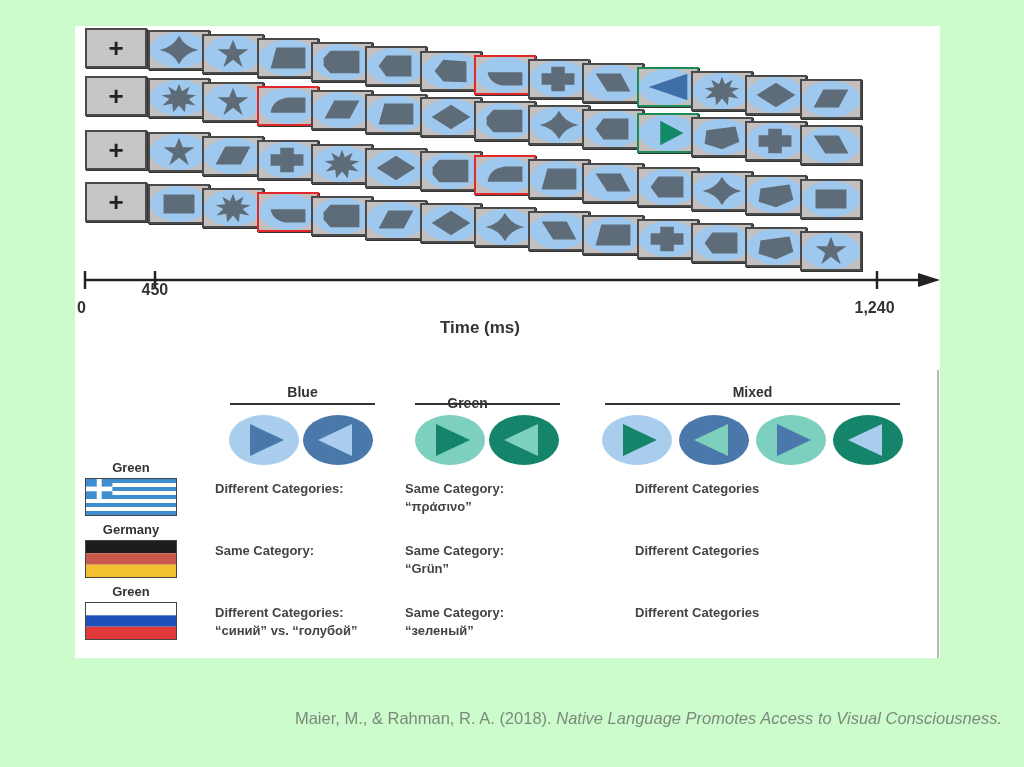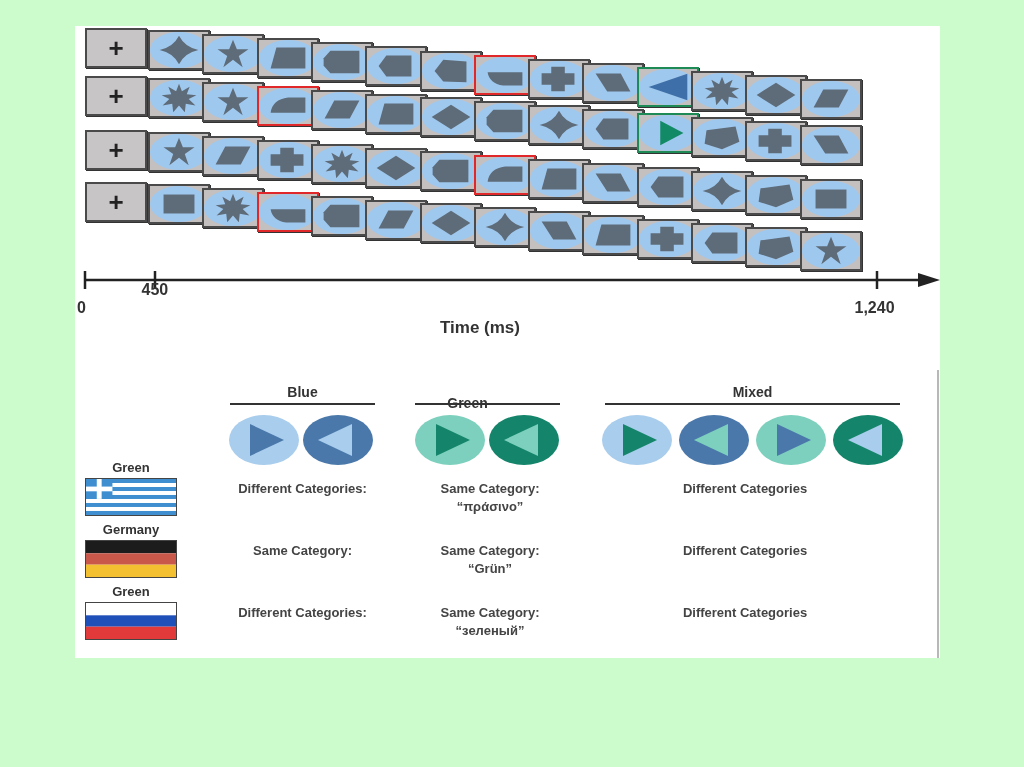--- a/index.html
+++ b/index.html
@@ -27,21 +27,21 @@
   }
   #timeline { position:absolute; left:0; top:240px; width:865px; height:70px; }
   .tick-label { position:absolute; font-size:16px; font-weight:bold; color:#333; }
   #time-label { position:absolute; left:365px; top:292px; font-size:17px; font-weight:bold; color:#333; }
 
   .cond-title { position:absolute; font-size:14px; font-weight:bold; color:#333; text-align:center; }
   .cond-rule { position:absolute; height:2px; background:#333; }
   .circle { position:absolute; width:72px; height:52px; }
   .country { position:absolute; font-size:13px; font-weight:bold; color:#333; text-align:center; width:100px; }
   .flag { position:absolute; width:92px; height:38px; border:1px solid #444; box-sizing:border-box; overflow:hidden; }
-  .cell { position:absolute; font-size:13px; font-weight:bold; color:#444; text-align:center; line-height:18px; }
+  .cell { position:absolute; font-size:13px; font-weight:bold; color:#444; line-height:18px; }
   #citation {
     position:absolute; right:22px; top:706px; text-align:right; font-size:16.5px; color:#7a8a7a;
     line-height:24px; font-family:"Liberation Sans", sans-serif;
   }
   #citation i { font-style:italic; }
 </style>
 </head>
 <body>
 
 <div id="figure">
@@ -514,29 +514,34 @@
         <div>Different Categories</div>
       </div>
       <div class="country" style="left: 6px; top: 558px;">Green</div>
       <svg class="flag" viewBox="0 0 92 38" preserveAspectRatio="none" style="left: 10px; top: 576px;">
         <rect x="0" y="0" width="92" height="13" fill="#ffffff"></rect>
         <rect x="0" y="13" width="92" height="12" fill="#1f4fb8"></rect>
         <rect x="0" y="25" width="92" height="13" fill="#e23a3a"></rect>
       </svg>
       <div class="cell" style="left: 140px; width: 175px; top: 578px;">
         <div>Different Categories:</div>
+        <div>“синий” vs. “голубой”</div>
       </div>
       <div class="cell" style="left: 330px; width: 170px; top: 578px;">
         <div>Same Category:</div>
         <div>“зеленый”</div>
       </div>
       <div class="cell" style="left: 560px; width: 220px; top: 578px;">
         <div>Different Categories</div>
       </div>
     </div>
 <div class="tick-label" style="top: 273px; left: 2px;">0</div>
     <div class="tick-label" style="top: 255px; left: 66.5px;">450</div>
     <div class="tick-label" style="top: 273px; left: 779.5px;">1,240</div>
   </div>
 <div id="figure-edge"></div>
 
 <div id="citation">
+  <div>
+    <span>Maier, M., &amp; Rahman, R. A. (2018).</span>
+    <i>Native Language Promotes Access to Visual Consciousness.</i>
+  </div>
 </div>
 
 </body></html>

